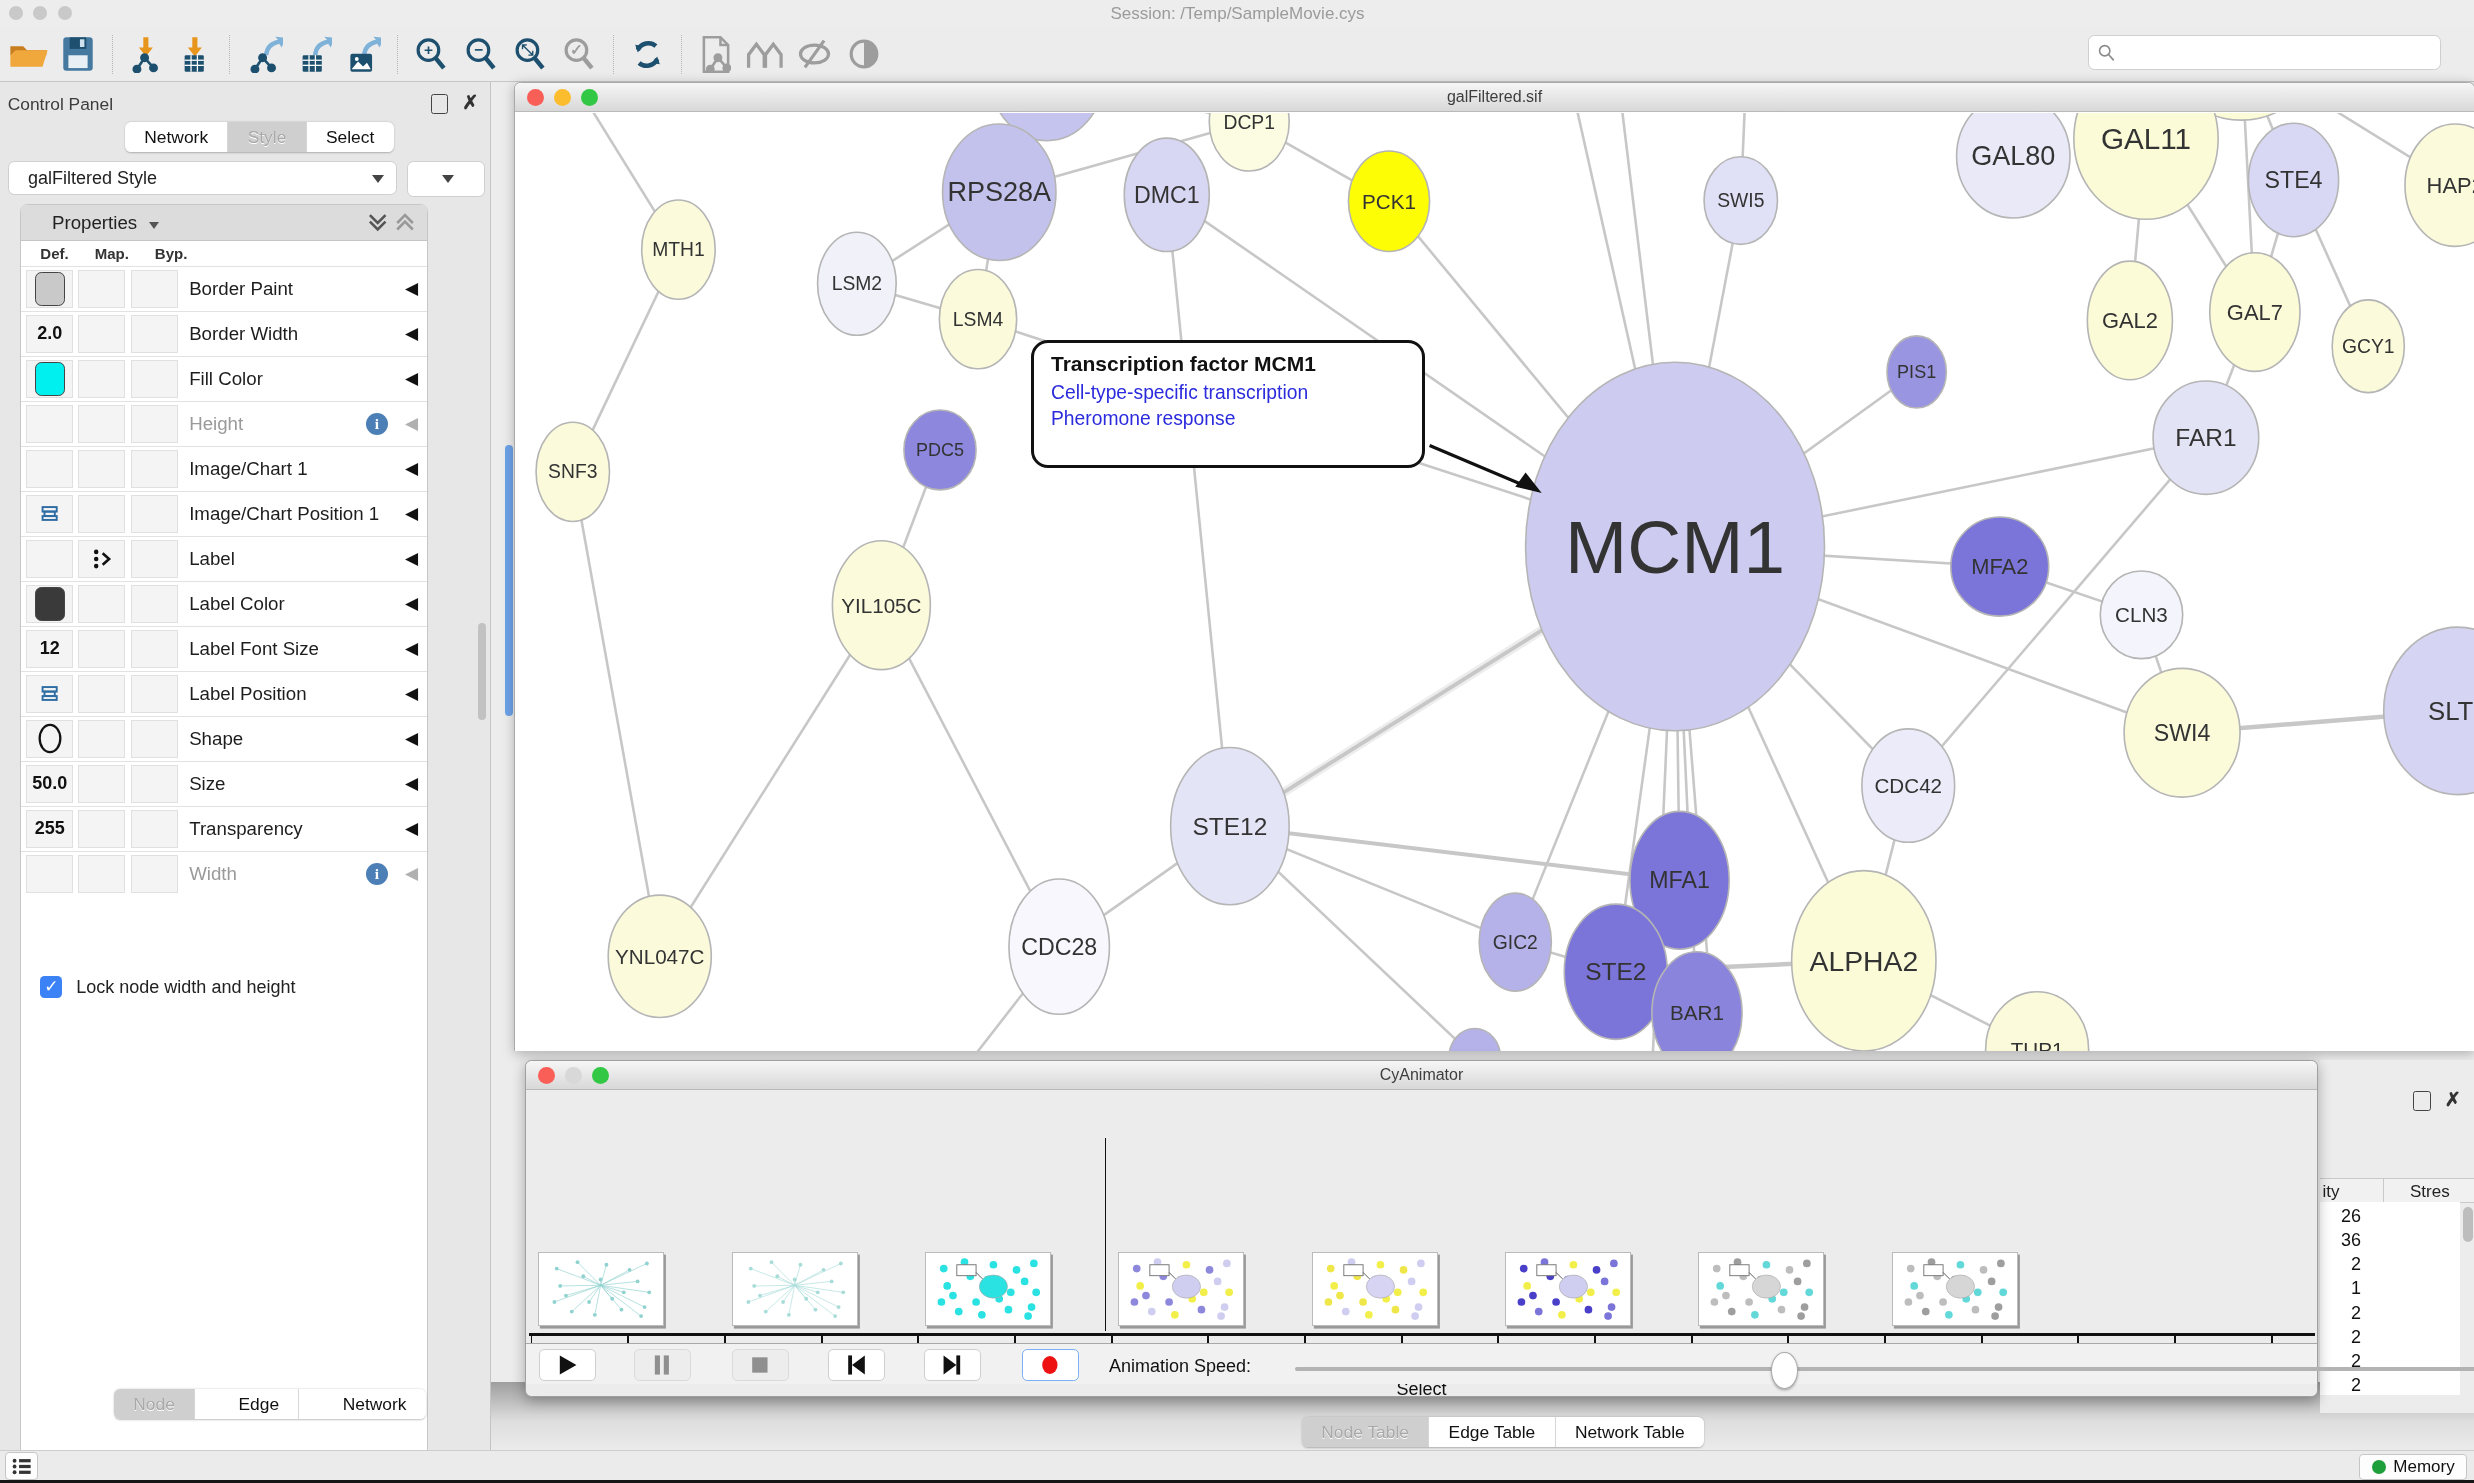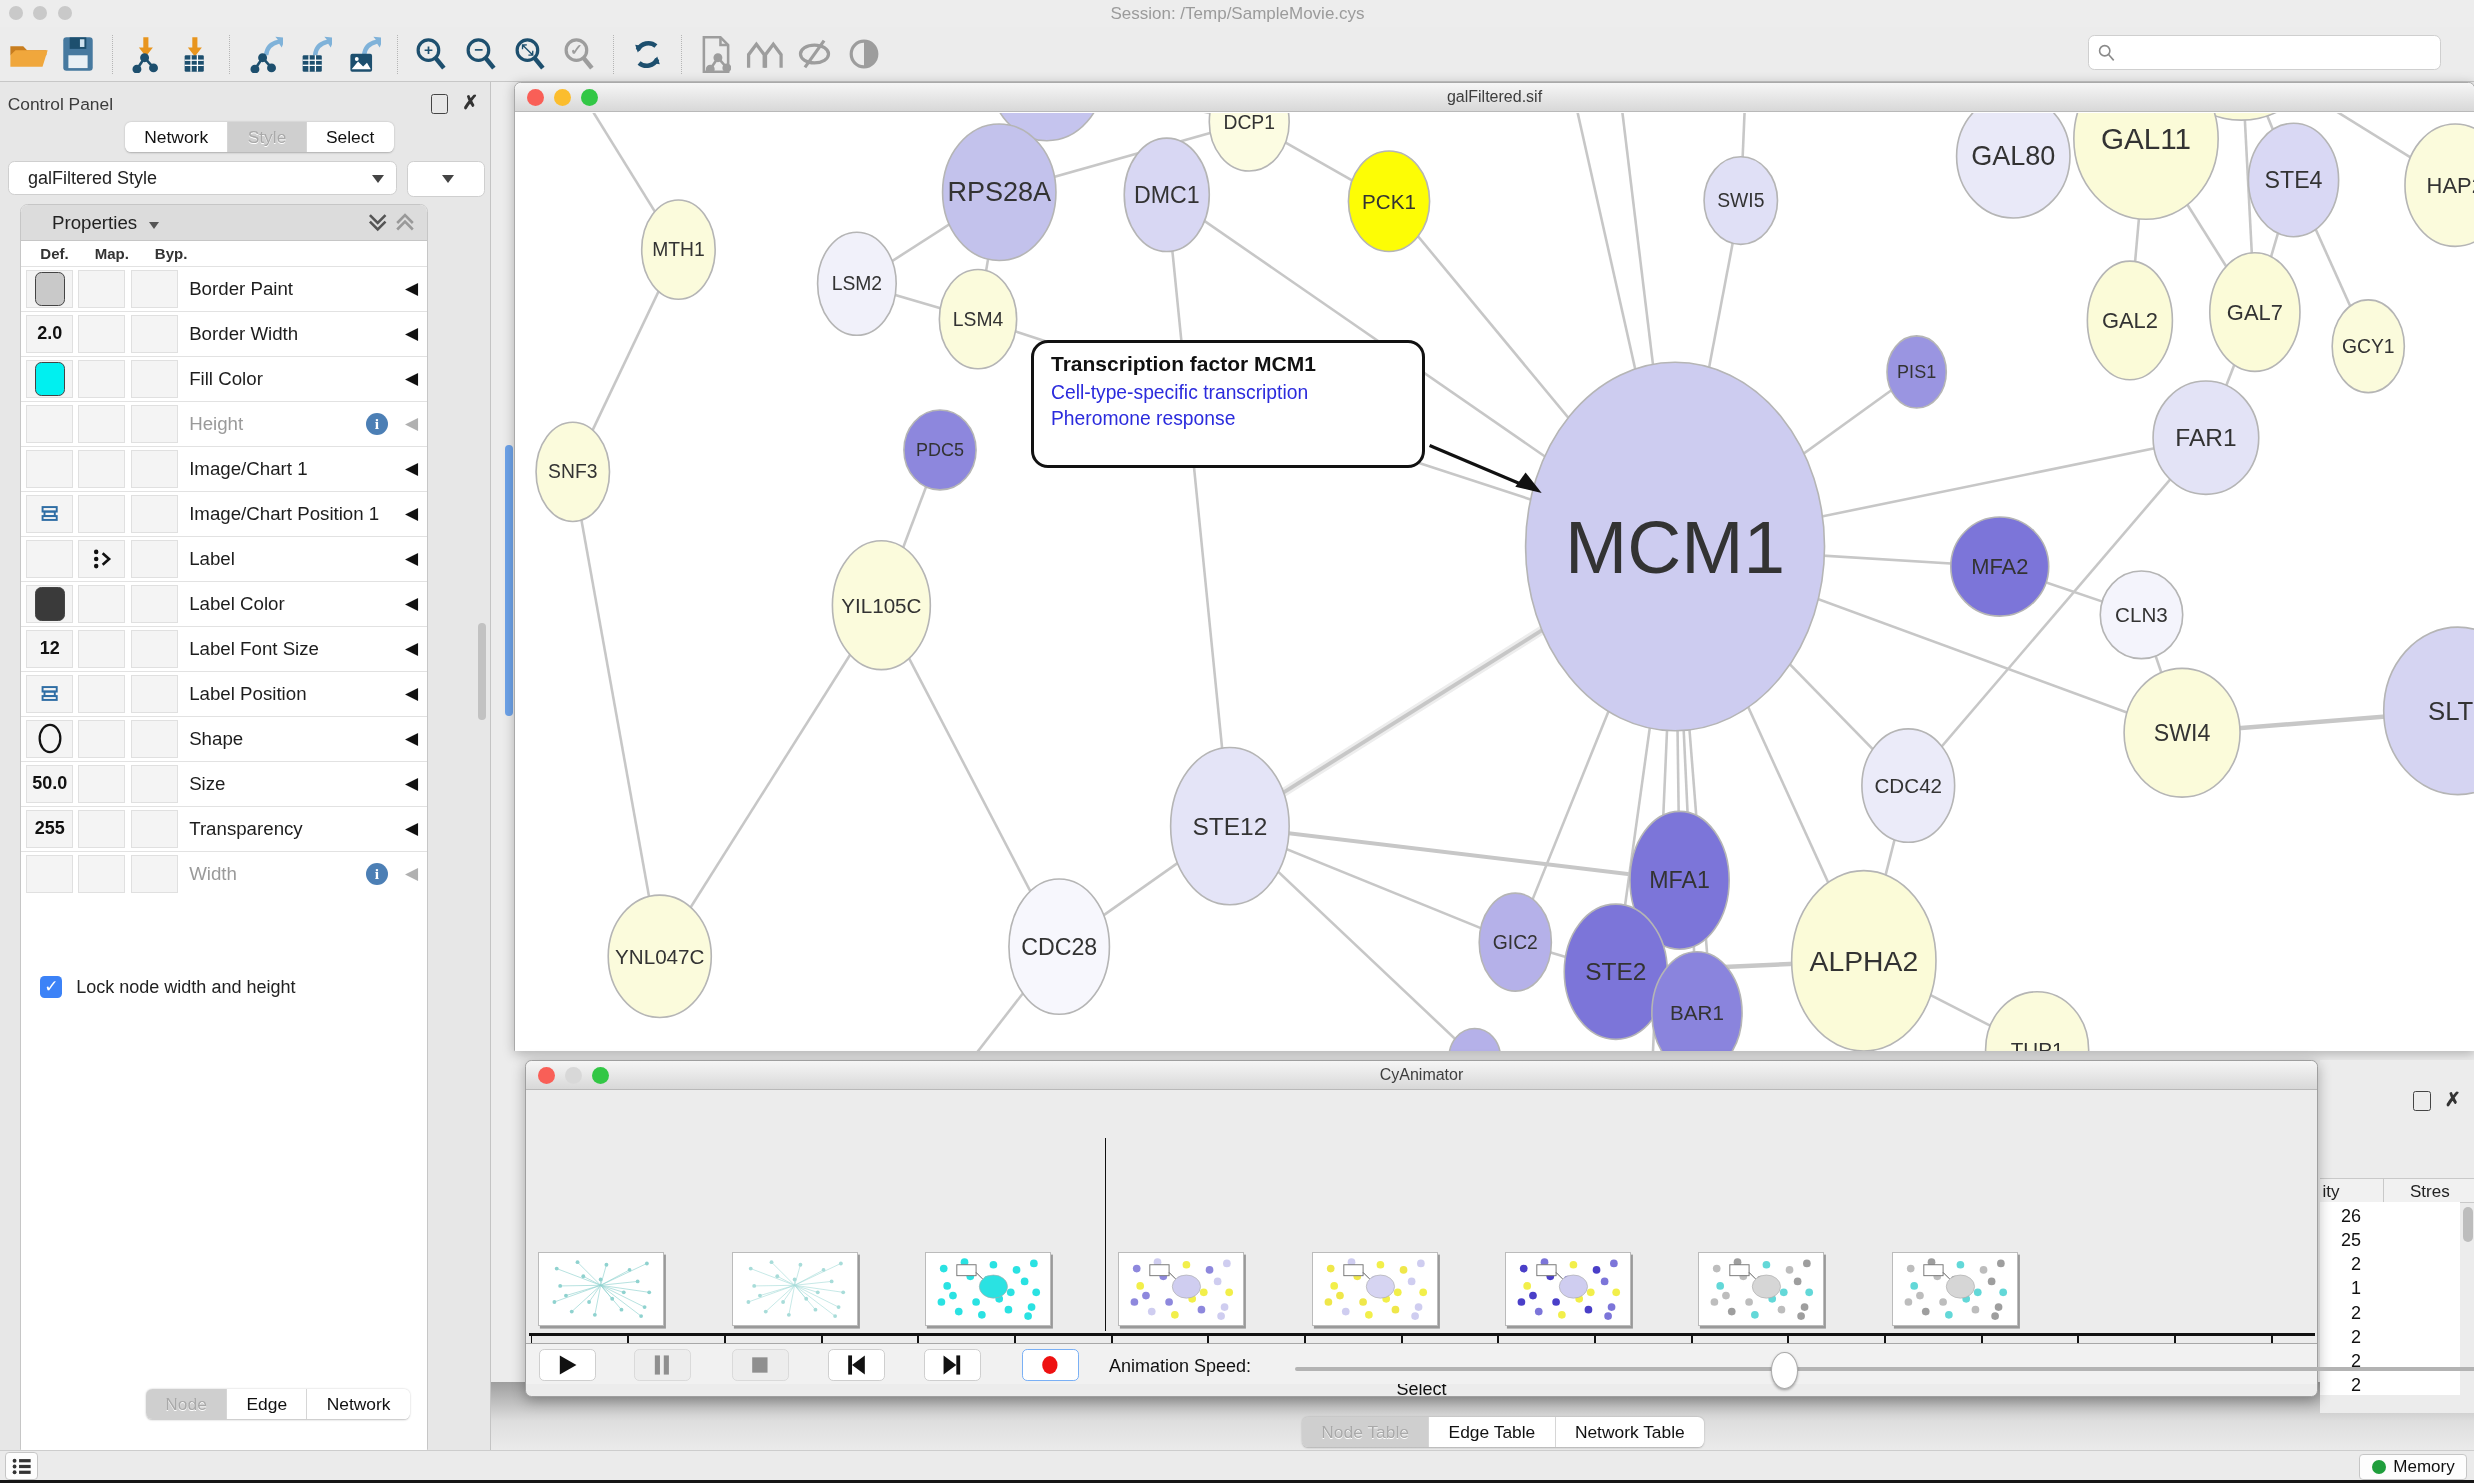--- a/index.html
+++ b/index.html
@@ -498,21 +498,21 @@
             <span class="pinfo">i</span>
             <span class="parr dis">◀</span>
           </div>
         </div>
       <div id="lockrow">
         <span id="lockbox">✓</span>
         <span style="font-size:18px;">Lock node width and height</span>
       </div>
     </div>
     <div id="cp-scroll" class="abs"></div>
-    <div id="cp-bottom-tabs" class="seg" style="left:146px;top:1307px;">
+    <div id="cp-bottom-tabs" class="seg" style="left:114px;top:1307px;gap:24px;">
         <div class="tab active">Node</div>
         <div class="tab">Edge</div>
         <div class="tab">Network</div>
       </div>
   </div>
 
   <div id="bluebar" class="abs"></div>
 
   <div id="netwin" class="abs">
     <div class="mtitle">
@@ -756,21 +756,21 @@
       <span class="sq"></span>
       <span class="x">✗</span>
     </div>
     <div id="tp-head">
       <span style="position:absolute;left:2.6px;top:2.6px;">ity</span>
       <span style="position:absolute;left:63px;top:0;height:23px;border-left:1.3px solid #c9c9c9;"></span>
       <span style="position:absolute;left:90px;top:2.6px;">Stres</span>
     </div>
     <div id="tp-body">
         <span class="tpv" style="left: 0px; top: 3.9px;">26</span>
-        <span class="tpv" style="left: 0px; top: 28px;">25</span>
+        <span class="tpv" style="left: 0px; top: 28px;">36</span>
         <span class="tpv" style="left: 0px; top: 52px;">2</span>
         <span class="tpv" style="left: 0px; top: 76px;">1</span>
         <span class="tpv" style="left: 0px; top: 101px;">2</span>
         <span class="tpv" style="left: 0px; top: 125px;">2</span>
         <span class="tpv" style="left: 0px; top: 149px;">2</span>
         <span class="tpv" style="left: 0px; top: 173px;">2</span>
       </div>
     <div id="tp-sb"></div>
   </div>
 

